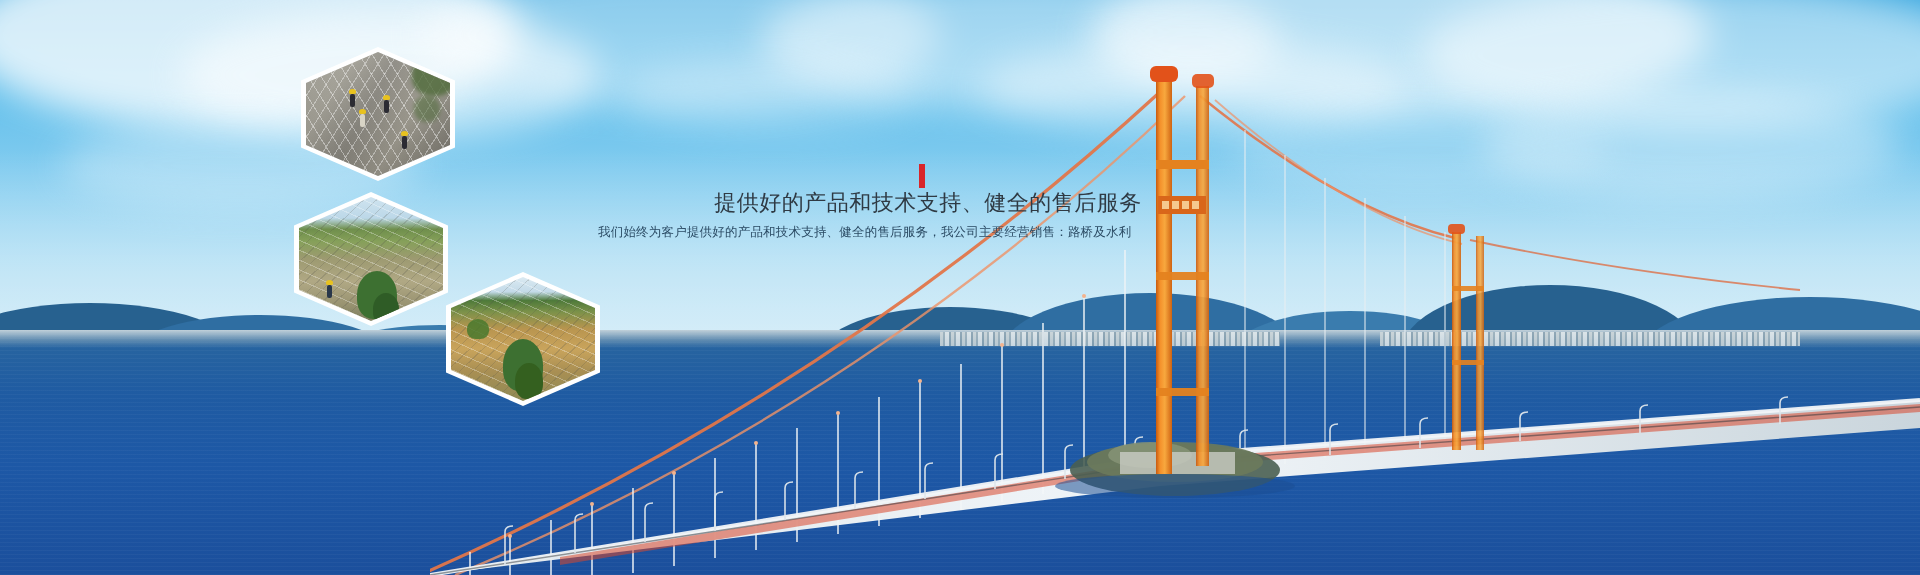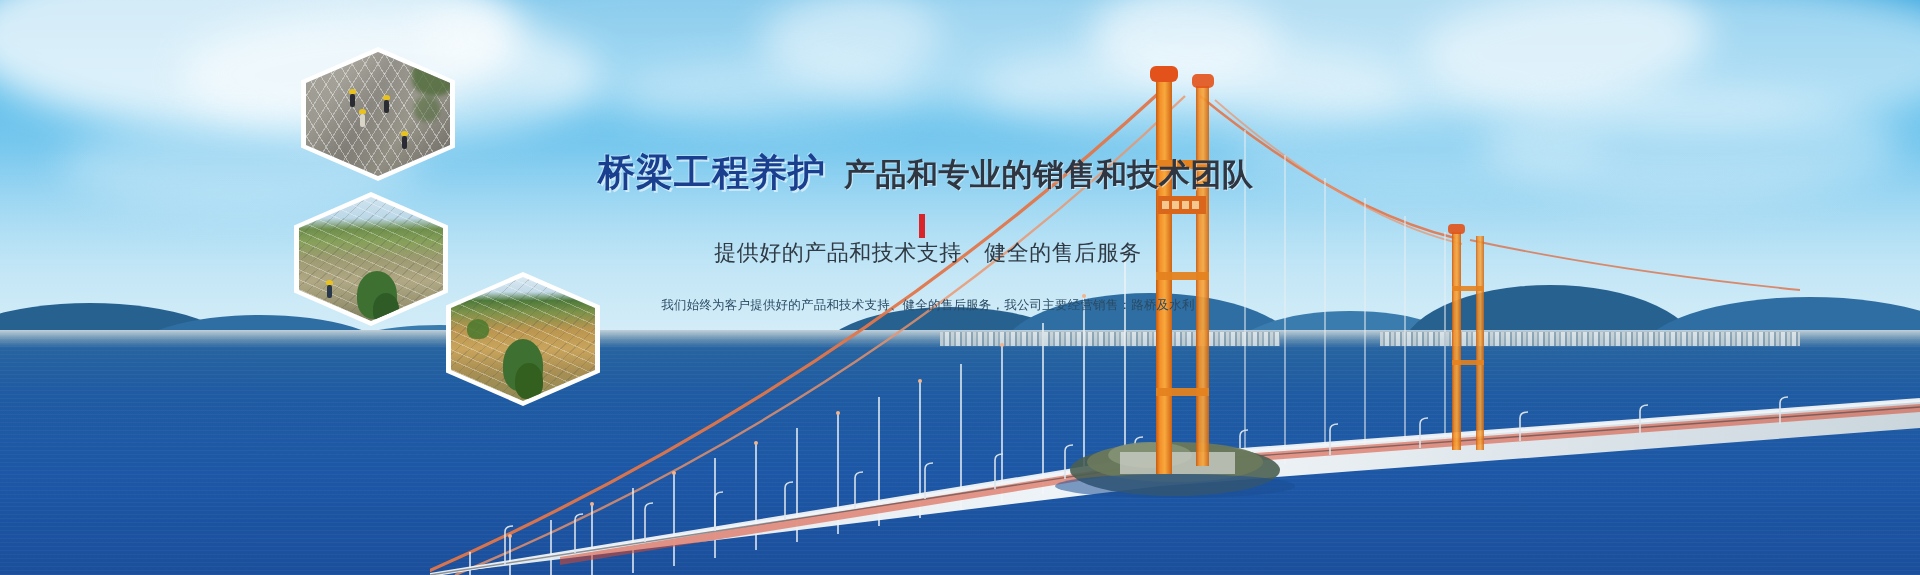--- a/index.html
+++ b/index.html
@@ -132,21 +132,21 @@
   .h-sub {
     font-size:31px; font-weight:bold; color:#2f3641; letter-spacing:.5px;
     margin-left:18px; padding-bottom:2px;
     text-shadow:1px 1px 0 rgba(255,255,255,.5);
   }
 
   .subline { display:flex; align-items:center; margin-top:16px;flex-direction:column; }
   .red-bar { width:6px; height:24px; background:#d9252a; margin-right:13px; flex:0 0 auto; }
   .sub-text { font-size:22px; color:#2f3a44; letter-spacing:.5px; white-space:nowrap; }
 
-  .body { margin-top:26px;text-align:center; }
+  .body { margin-top:3px; }
   .body p { font-size:12.5px; color:#2a4a63; line-height:22px; letter-spacing:.2px; white-space:nowrap; }
 </style>
 </head>
 <body>
 
 <div class="banner">
 
   <div class="sky">
     <div class="cloud c1"></div>
     <div class="cloud c2"></div>
@@ -333,24 +333,20 @@
       <div class="ph-dry"></div>
       <div class="slope-mesh"></div>
       <div class="bush" style="left:52px; top:62px; width:40px; height:52px;"></div>
       <div class="bush" style="left:64px; top:86px; width:28px; height:36px; background:#34601f;"></div>
       <div class="bush" style="left:16px; top:42px; width:22px; height:20px; background:#4a7a2e; opacity:.85;"></div>
     </div>
   </div>
 
   <div class="copy">
 
-    <div class="headline">
-      <span class="h-main">桥梁工程养护</span>
-      <span class="h-sub">产品和专业的销售和技术团队</span>
-    </div>
 
     <div class="subline">
       <span class="red-bar"></span>
       <span class="sub-text">提供好的产品和技术支持、健全的售后服务</span>
     </div>
 
     <div class="body">
       <p>我们始终为客户提供好的产品和技术支持、健全的售后服务，我公司主要经营销售：路桥及水利</p>
     </div>
 

